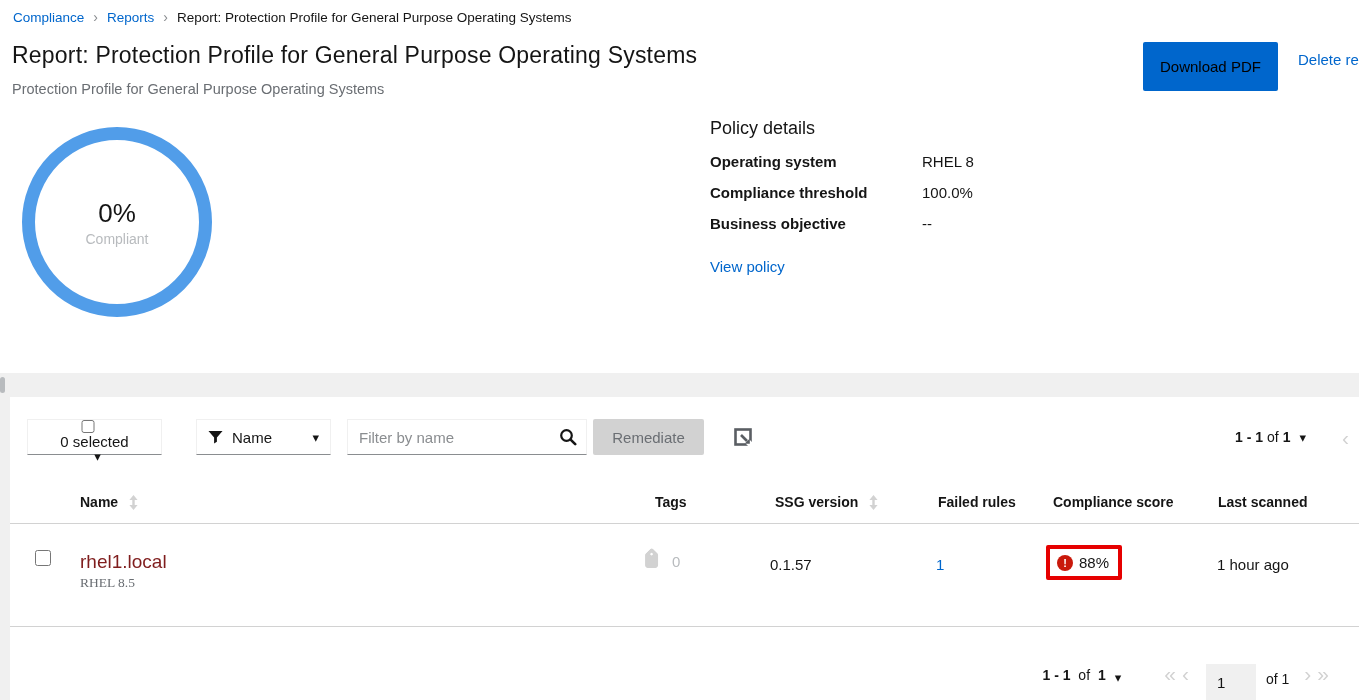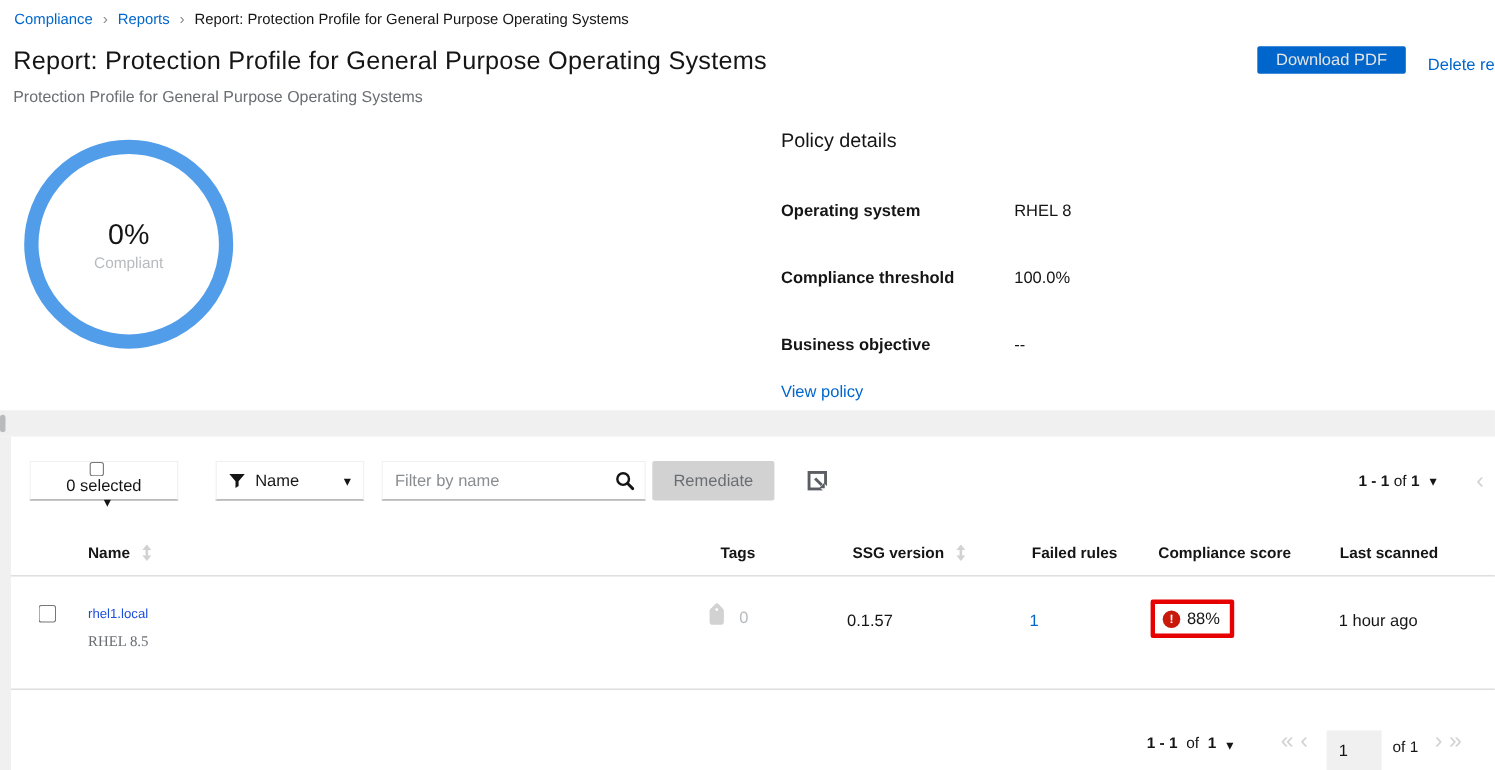--- a/index.html
+++ b/index.html
@@ -8,43 +8,43 @@
   .abs { position:absolute; }
 
   
   #top { position:absolute; inset:0 0 auto 0; height:373px; background:#fff; }
   .breadcrumb { left:13px; top:9px; font-size:13.5px; display:flex; align-items:center; }
   .crumb-link { color:#0066cc; text-decoration:none; cursor:pointer; }
   .crumb-sep { color:#8a8d90; margin:0 9px; font-size:14px; }
   .crumb-current { color:#151515; }
   .page-title { left:12px; top:42px; font-size:23px; font-weight:500; letter-spacing:.2px; }
   .page-subtitle { left:12px; top:81px; font-size:14.5px; color:#6a6e73; }
-  .btn-primary { left:1143px; top:42px; height:25px; padding:0 17px; background:#0066cc;
-    color:#e5e5e5; border:none; border-radius:2px; font-size:15px; cursor:pointer;
+  .btn-primary { left:1143px; top:42px; height:49px; padding:0 17px; background:#0066cc;
+    color:#000000; border:none; border-radius:2px; font-size:15px; cursor:pointer;
     font-family:inherit; }
   .link-action { left:1298px; top:51px; font-size:15px; color:#0066cc; text-decoration:none;
     white-space:nowrap; cursor:pointer; }
 
   
   .donut { left:22px; top:127px; width:190px; height:190px; border-radius:50%;
     border:13px solid #519de9; display:flex; flex-direction:column; align-items:center;
     justify-content:center; }
   .donut-pct { font-size:26px; color:#151515; }
   .donut-sub { font-size:14px; color:#b8bbbe; margin-top:2px; }
   .legend { left:231px; top:201px; }
   .legend-item { display:flex; align-items:center; margin-bottom:17px; }
   .swatch { width:11px; height:11px; margin-right:11px; flex:none; }
   .swatch-compliant { background:#0066cc; }
   .swatch-noncompliant { background:#8bc1f7; }
   .legend-label { font-size:14.5px; color:#151515; }
 
   
   .policy { left:710px; top:118px; }
   .policy-heading { font-size:18px; font-weight:400; }
-  .policy-row { display:flex; margin-top:44px; }
+  .policy-row { display:flex; margin-top:14px; }
   .policy-label { width:212px; font-weight:700; font-size:15px; }
   .policy-value { font-size:15px; }
   .policy-link { display:inline-block; margin-top:26px; color:#0066cc; font-size:15px;
     text-decoration:none; cursor:pointer; }
 
   
   #band { position:absolute; left:0; top:373px; width:1359px; height:24px; background:#f0f0f0; }
   #band-thumb { position:absolute; left:0; top:4px; width:5px; height:16px;
     background:#b8bbbe; border-radius:3px; }
   #left-gutter { position:absolute; left:0; top:397px; width:10px; height:303px; background:#f0f0f0; }
@@ -85,21 +85,21 @@
     padding:0 3px; font-family:inherit; }
 
   
   .thead { position:absolute; left:0; top:83px; width:1349px; height:44px;
     border-bottom:1px solid #d2d2d2; }
   .th { position:absolute; top:0; height:44px; display:flex; align-items:center;
     font-size:14px; font-weight:700; color:#151515; gap:11px; }
   .row { position:absolute; left:0; top:127px; width:1349px; height:103px;
     border-bottom:1px solid #d2d2d2; }
   .row input[type=checkbox] { position:absolute; left:25px; top:26px; width:16px; height:16px; }
-  .cell-name { position:absolute; left:70px; top:27px; font-size:12px; color:#1d4ed8;
+  .cell-name { position:absolute; left:70px; top:27px; font-size:19px; color:#7f1d1d;
     text-decoration:none; cursor:pointer; }
   .cell-os { position:absolute; left:70px; top:51px; font-size:13.5px; color:#6a6e73;font-family:Liberation Serif, serif; }
   .cell-tags { position:absolute; left:632px; top:27px; display:flex; align-items:center; gap:9px; }
   .tag-count { font-size:15px; color:#b8bbbe; }
   .cell-ssg { position:absolute; left:760px; top:32px; font-size:15px; }
   .cell-failed { position:absolute; left:926px; top:32px; font-size:15px; color:#0066cc;
     text-decoration:none; cursor:pointer; }
   .cell-score { position:absolute; left:1036px; top:21px; display:flex; align-items:center;
     gap:6px; border:4px solid #e60000; border-radius:2px; padding:5px 9px 5px 7px; }
   .score-icon { width:16px; height:16px; border-radius:50%; background:#c9190b; color:#fff;

